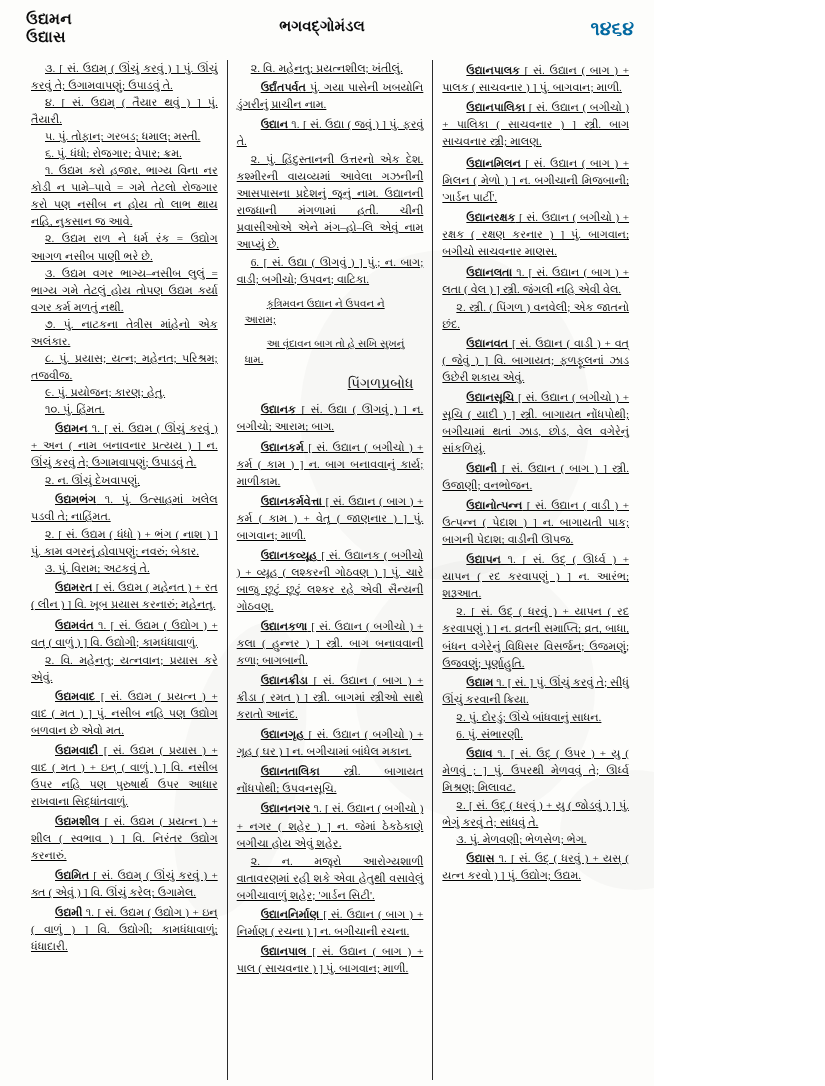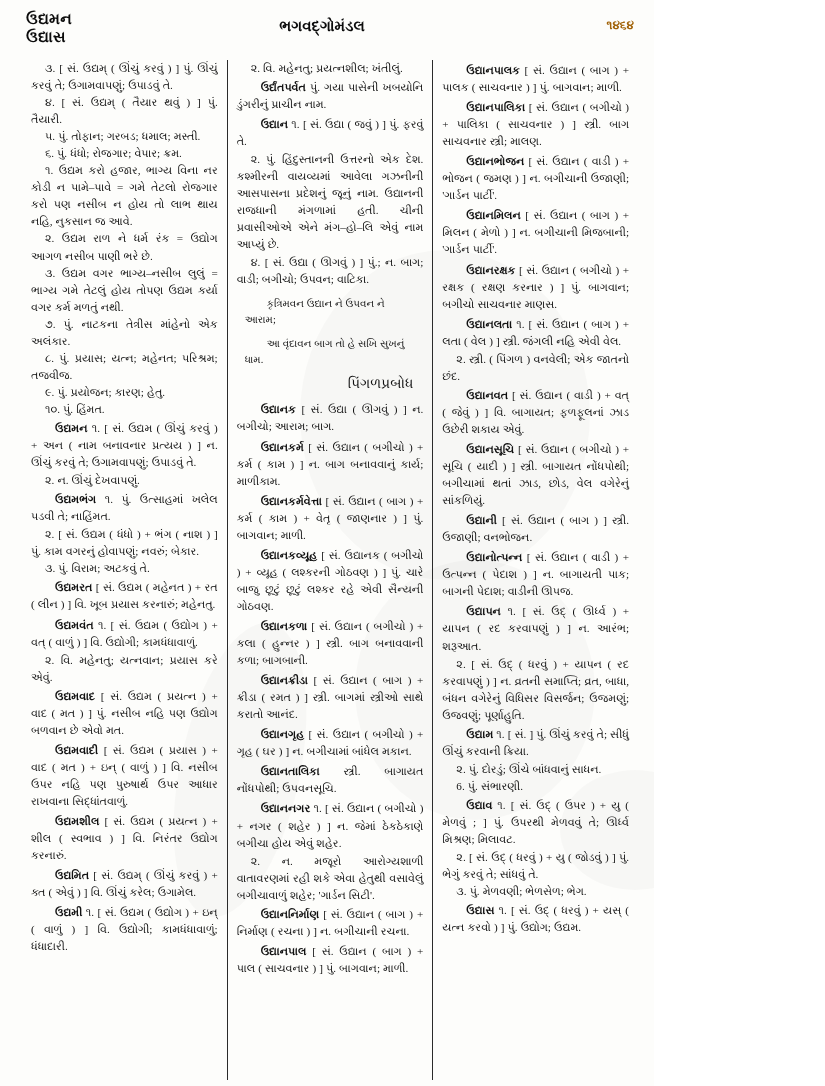--- a/index.html
+++ b/index.html
@@ -57,33 +57,34 @@
     top: 8px;
     text-align: center;
     font-size: 15px;
     font-weight: bold;
     color: #0c0c0c;
   }
   .hdr-right {
     position: absolute;
     right: 0;
     top: 8px;
-    font-size: 12px;
-    font-weight: bold;
-    color: #a16207;
+    font-size: 19px;
+    font-weight: bold;
+    color: #0369a1;
   }
 
   
   .columns {
     position: absolute;
     top: 60px;
     left: 22px;
     right: 16px;
     bottom: 6px;
     display: flex;
+    text-decoration: underline;
   }
   .col {
     position: relative;
     flex: 1 1 0;
     padding: 0 9px 0 9px;
     box-sizing: border-box;
   }
   .col + .col {
     border-left: 1.4px solid #2a2a2a;
   }
@@ -186,21 +187,21 @@
         </div>
     </div>
     <div class="col">
       <div class="col-inner" id="col-2-body">
           <p class="sense">૨. વિ. મહેનતુ; પ્રયત્નશીલ; ખંતીલું.</p>
           <div class="gap"></div>
           <p class="entry"><span class="hw">ઉર્દ્યંતપર્વત</span><span> પું. ગયા પાસેની ખબયોનિ ડુંગરીનું પ્રાચીન નામ.</span></p>
           <div class="gap"></div>
           <p class="entry"><span class="hw">ઉદ્યાન</span><span> ૧. [ સં. ઉદ્યા ( જવું ) ] પું. ફરવું તે.</span></p>
           <p class="sense">૨. પું. હિંદુસ્તાનની ઉત્તરનો એક દેશ. કશ્મીરની વાયવ્યમાં આવેલા ગઝનીની આસપાસના પ્રદેશનું જૂનું નામ. ઉદ્યાનની રાજધાની મંગળામાં હતી. ચીની પ્રવાસીઓએ એને મંગ–હો–લિ એવું નામ આપ્યું છે.</p>
-          <p class="sense">૪. [ સં. ઉદ્યા ( ઊગવું ) ] પું.; ન. બાગ; વાડી; બગીચો; ઉપવન; વાટિકા.</p>
+          <p class="sense">6. [ સં. ઉદ્યા ( ઊગવું ) ] પું.; ન. બાગ; વાડી; બગીચો; ઉપવન; વાટિકા.</p>
           <p class="quote">કૃત્રિમવન ઉદ્યાન ને ઉપવન ને આરામ;</p>
           <p class="quote">આ વૃંદાવન બાગ તો હે સખિ સુખનું ધામ.</p>
           <p class="quote-src">પિંગળપ્રબોધ</p>
           <div class="gap"></div>
           <p class="entry"><span class="hw">ઉદ્યાનક</span><span> [ સં. ઉદ્યા ( ઊગવું ) ] ન. બગીચો; આરામ; બાગ.</span></p>
           <div class="gap"></div>
           <p class="entry"><span class="hw">ઉદ્યાનકર્મ</span><span> [ સં. ઉદ્યાન ( બગીચો ) + કર્મ ( કામ ) ] ન. બાગ બનાવવાનું કાર્ય; માળીકામ.</span></p>
           <div class="gap"></div>
           <p class="entry"><span class="hw">ઉદ્યાનકર્મવેત્તા</span><span> [ સં. ઉદ્યાન ( બાગ ) + કર્મ ( કામ ) + વેતૃ ( જાણનાર ) ] પું. બાગવાન; માળી.</span></p>
           <div class="gap"></div>
@@ -222,21 +223,20 @@
           <p class="entry"><span class="hw">ઉદ્યાનપાલ</span><span> [ સં. ઉદ્યાન ( બાગ ) + પાલ ( સાચવનાર ) ] પું. બાગવાન; માળી.</span></p>
         </div>
     </div>
     <div class="col">
       <div class="col-inner" id="col-3-body">
           <div class="gap"></div>
           <p class="entry"><span class="hw">ઉદ્યાનપાલક</span><span> [ સં. ઉદ્યાન ( બાગ ) + પાલક ( સાચવનાર ) ] પું. બાગવાન; માળી.</span></p>
           <div class="gap"></div>
           <p class="entry"><span class="hw">ઉદ્યાનપાલિકા</span><span> [ સં. ઉદ્યાન ( બગીચો ) + પાલિકા ( સાચવનાર ) ] સ્ત્રી. બાગ સાચવનાર સ્ત્રી; માલણ.</span></p>
           <div class="gap"></div>
-          <p class="entry"><span class="hw">ઉદ્યાનભોજન</span><span> [ સં. ઉદ્યાન ( વાડી ) + ભોજન ( જમણ ) ] ન. બગીચાની ઉજાણી; 'ગાર્ડન પાર્ટી'.</span></p>
           <div class="gap"></div>
           <p class="entry"><span class="hw">ઉદ્યાનમિલન</span><span> [ સં. ઉદ્યાન ( બાગ ) + મિલન ( મેળો ) ] ન. બગીચાની મિજબાની; 'ગાર્ડન પાર્ટી'.</span></p>
           <div class="gap"></div>
           <p class="entry"><span class="hw">ઉદ્યાનરક્ષક</span><span> [ સં. ઉદ્યાન ( બગીચો ) + રક્ષક ( રક્ષણ કરનાર ) ] પું. બાગવાન; બગીચો સાચવનાર માણસ.</span></p>
           <div class="gap"></div>
           <p class="entry"><span class="hw">ઉદ્યાનલતા</span><span> ૧. [ સં. ઉદ્યાન ( બાગ ) + લતા ( વેલ ) ] સ્ત્રી. જંગલી નહિ એવી વેલ.</span></p>
           <p class="sense">૨. સ્ત્રી. ( પિંગળ ) વનવેલી; એક જાતનો છંદ.</p>
           <div class="gap"></div>
           <p class="entry"><span class="hw">ઉદ્યાનવત</span><span> [ સં. ઉદ્યાન ( વાડી ) + વત્ ( જેવું ) ] વિ. બાગાયત; ફળફૂલનાં ઝાડ ઉછેરી શકાય એવું.</span></p>
           <div class="gap"></div>

